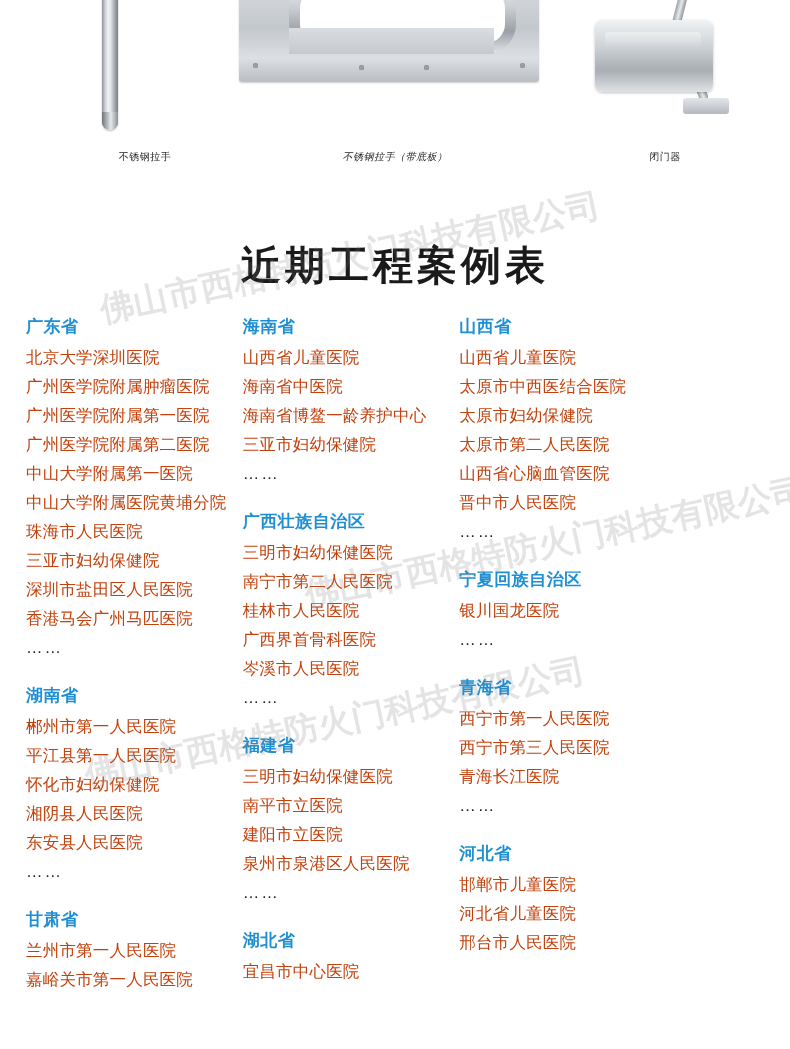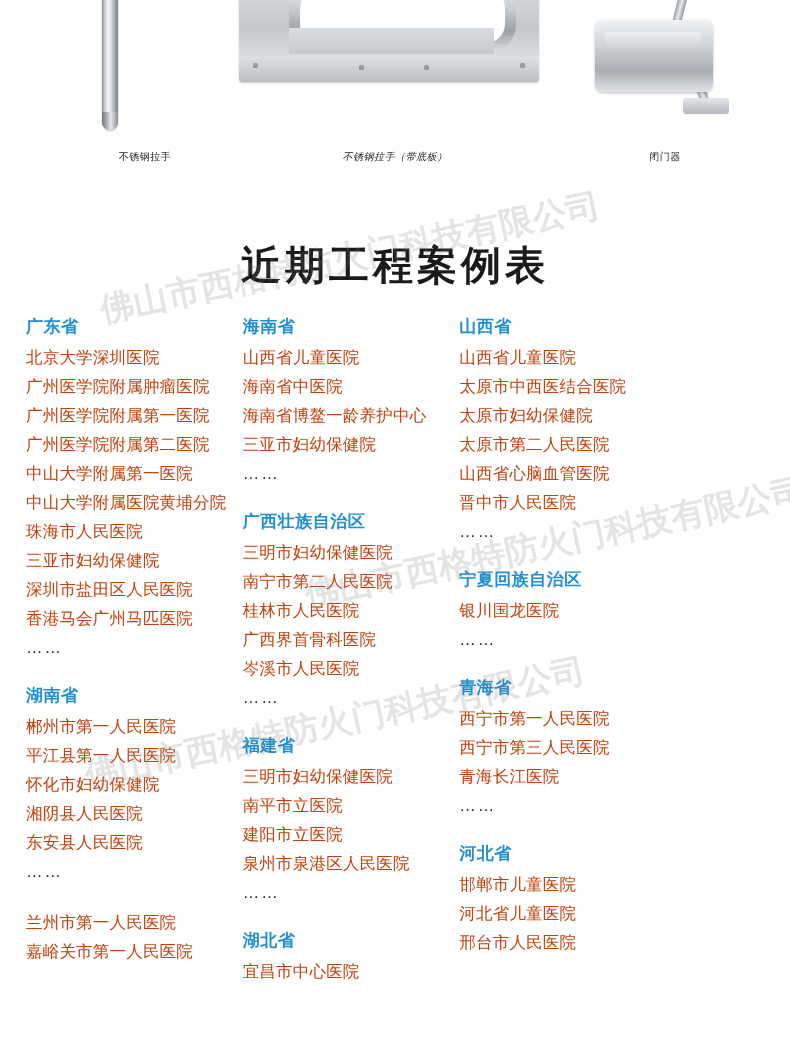--- a/index.html
+++ b/index.html
@@ -274,20 +274,21 @@
     <div class="region">
       <div class="region-name">湖南省</div>
       <div class="hospital">郴州市第一人民医院</div>
       <div class="hospital">平江县第一人民医院</div>
       <div class="hospital">怀化市妇幼保健院</div>
       <div class="hospital">湘阴县人民医院</div>
       <div class="hospital">东安县人民医院</div>
       <div class="ellipsis">……</div>
     </div>
     <div class="region">
+      <div class="region-name">甘肃省</div>
       <div class="hospital">兰州市第一人民医院</div>
       <div class="hospital">嘉峪关市第一人民医院</div>
     </div>
   </div>
 
   <div class="column">
     <div class="region">
       <div class="region-name">海南省</div>
       <div class="hospital">山西省儿童医院</div>
       <div class="hospital">海南省中医院</div>

